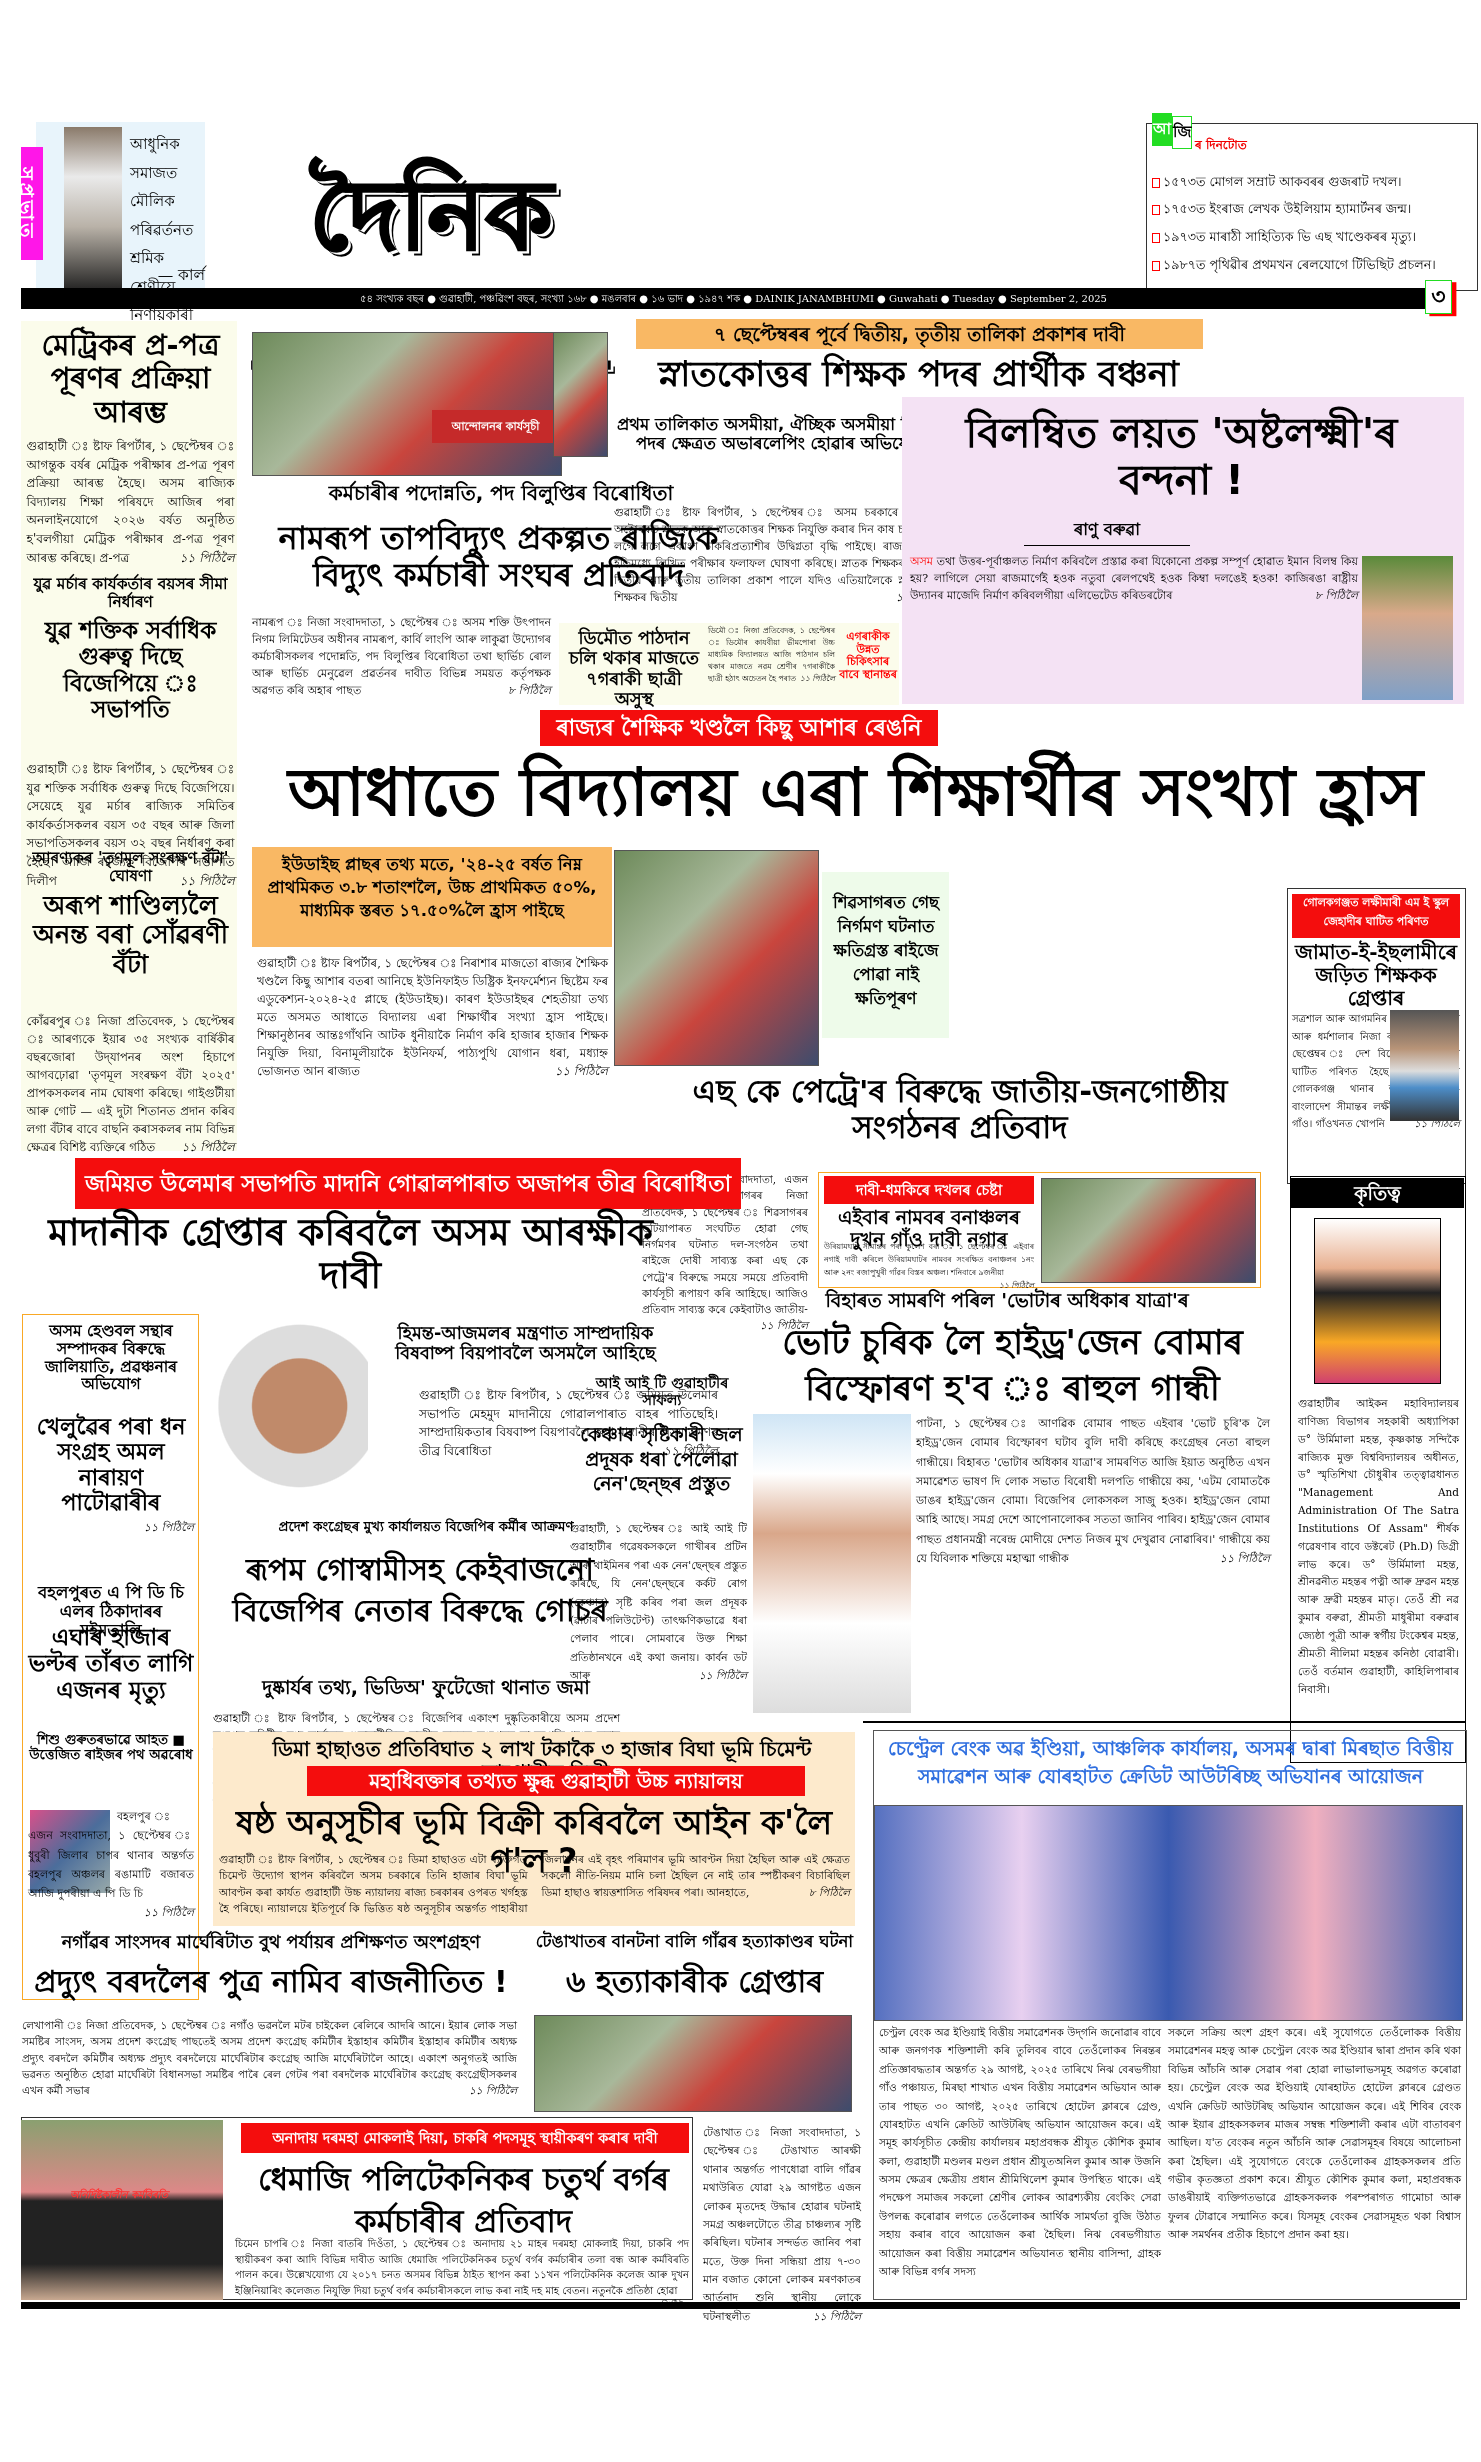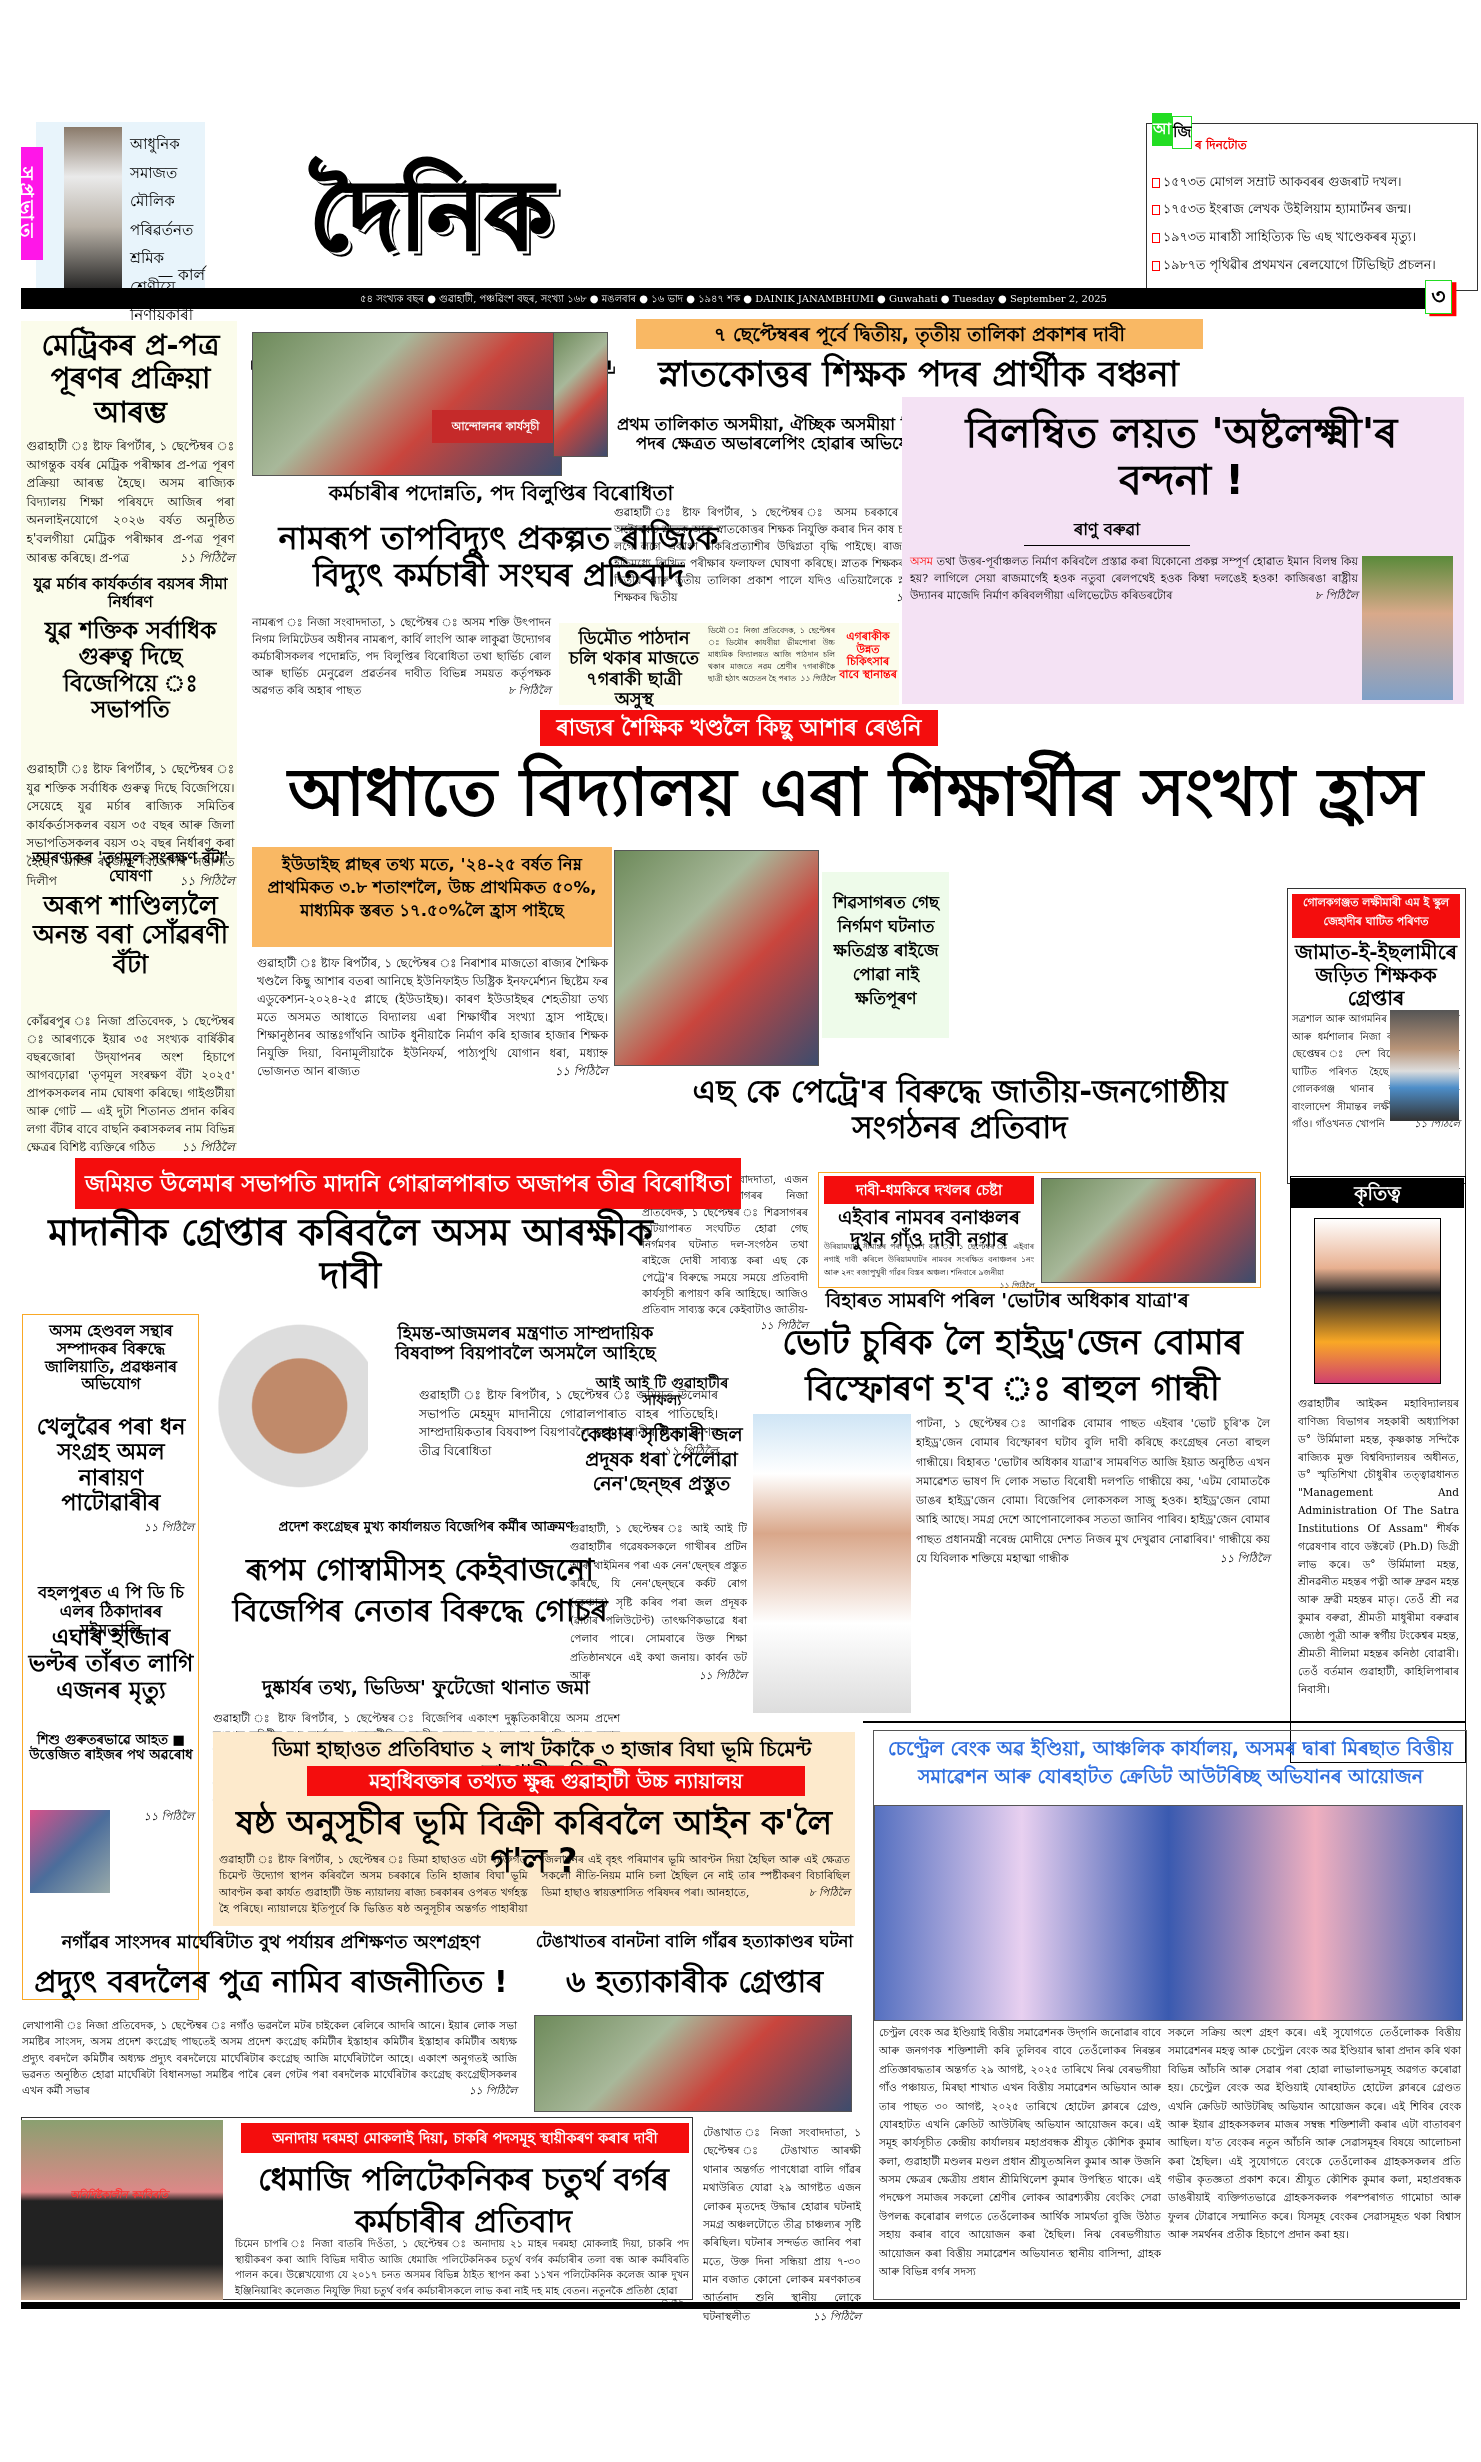--- a/index.html
+++ b/index.html
@@ -116,21 +116,21 @@
 
 <div class="abs" style="left:22px;top:1314px;width:177px;height:686px;border:1.7px solid #f9a825;"></div>
 <div class="abs hl" style="left:28px;top:1323px;width:166px;font-size:15.5px;">অসম হেণ্ডবল সন্থাৰ সম্পাদকৰ বিৰুদ্ধে জালিয়াতি, প্ৰৱঞ্চনাৰ অভিযোগ</div>
 <div class="abs hl" style="left:28px;top:1414px;width:166px;font-size:22px;">খেলুৱৈৰ পৰা ধন সংগ্ৰহ অমল নাৰায়ণ পাটোৱাৰীৰ</div>
 <div class="abs body" style="left:28px;top:1519px;width:166px;font-size:11px;line-height:1.7;"> <span class="cont">১১ পিঠিলৈ</span></div>
 
 <div class="abs hl" style="left:28px;top:1583px;width:166px;font-size:16.6px;">বহলপুৰত এ পি ডি চি এলৰ ঠিকাদাৰৰ মইমতালি</div>
 <div class="abs hl" style="left:28px;top:1624px;width:166px;font-size:23px;">এঘাৰ হাজাৰ ভল্টৰ তাঁৰত লাগি এজনৰ মৃত্যু</div>
 <div class="abs hl" style="left:28px;top:1732px;width:166px;font-size:13.3px;">শিশু গুৰুতৰভাৱে আহত ■ উত্তেজিত ৰাইজৰ পথ অৱৰোধ</div>
 <div class="abs" style="left:30px;top:1810px;width:80px;height:83px;background:linear-gradient(135deg,#d8508a,#4b6d9b 50%,#9aa);"></div>
-<div class="abs body" style="left:28px;top:1807px;width:166px;font-size:11px;line-height:1.75;text-indent:89px;"> <span class="cont">১১ পিঠিলৈ</span></div>
+<div class="abs body" style="left:28px;top:1807px;width:166px;font-size:11px;line-height:1.75;text-indent:89px;"><span>বহলপুৰ ঃ এজন সংবাদদাতা, ১ ছেপ্টেম্বৰ ঃ ধুবুৰী জিলাৰ চাপৰ থানাৰ অন্তৰ্গত বহলপুৰ অঞ্চলৰ ৰঙামাটি বজাৰত আজি দুপৰীয়া এ পি ডি চি</span> <span class="cont">১১ পিঠিলৈ</span></div>
 
 <div class="abs hl" style="left:213px;top:1519px;width:426px;font-size:13.3px;">প্ৰদেশ কংগ্ৰেছৰ মুখ্য কাৰ্যালয়ত বিজেপিৰ কৰ্মীৰ আক্ৰমণ</div>
 <div class="abs hl" style="left:221px;top:1550px;width:398px;font-size:30px;line-height:1.35;">ৰূপম গোস্বামীসহ কেইবাজনো বিজেপিৰ নেতাৰ বিৰুদ্ধে গোচৰ</div>
 <div class="abs hl" style="left:213px;top:1677px;width:426px;font-size:19px;">দুষ্কাৰ্যৰ তথ্য, ভিডিঅ' ফুটেজো থানাত জমা</div>
 <div class="abs body" style="left:213px;top:1710px;width:407px;font-size:11px;"><span>গুৱাহাটী ঃ ষ্টাফ ৰিপৰ্টাৰ, ১ ছেপ্টেম্বৰ ঃ বিজেপিৰ একাংশ দুষ্কৃতিকাৰীয়ে অসম প্ৰদেশ কংগ্ৰেছ কমিটীৰ মুখ্য কাৰ্যালয় গুৱাহাটীস্থিত ৰাজীৱ ভৱনত কংগ্ৰেছৰ সা-সম্পত্তি ধ্বংস কৰাৰ বিৰুদ্ধে আজি অসম প্ৰদেশ কংগ্ৰেছ কমিটীৰ তৰফৰ পৰা স্থানীয় ভঙাগড় আৰক্ষী থানাত এক গোচৰ ৰুজু কৰা হয়। অসম প্ৰদেশ কংগ্ৰেছ কমিটীৰ প্ৰশাসনিক সাধাৰণ সম্পাদক প্ৰদ্যুৎ ভূঞাই স্বাক্ষৰ কৰা গোচৰত বিজেপিৰ একাংশ নেতা-কৰ্মীয়ে ৰাজীৱ ভৱনৰ সমুখত কৰা দুষ্কাৰ্যৰ তথ্য, ভিডিঅ' ফুটেজ আৰু প্ৰত্যক্ষদৰ্শীৰ বিৱৰণৰ ওপৰত অভিযোগ দাখিল কৰা হয়। বিজেপিৰ একাংশ লোকে ৩১ আগষ্টত দিনৰ ১ বজাত</span> <span class="cont">১১ পিঠিলৈ</span></div>
 
 <div class="abs hl" style="left:576px;top:1375px;width:172px;font-size:14.4px;">আই আই টি গুৱাহাটীৰ সাফল্য</div>
 <div class="abs hl" style="left:570px;top:1422px;width:183px;font-size:19px;line-height:1.3;">কেঞ্চাৰ সৃষ্টিকাৰী জল প্ৰদূষক ধৰা পেলোৱা নেন'ছেন্‌ছৰ প্ৰস্তুত</div>
 <div class="abs body" style="left:570px;top:1519px;width:177px;font-size:10.5px;line-height:1.75;"><span>গুৱাহাটী, ১ ছেপ্টেম্বৰ ঃ আই আই টি গুৱাহাটীৰ গৱেষকসকলে গাখীৰৰ প্ৰটিন আৰু থাইমিনৰ পৰা এক নেন'ছেন্‌ছৰ প্ৰস্তুত কৰিছে, যি নেন'ছেন্‌ছৰে কৰ্কট ৰোগ (কেঞ্চাৰ) সৃষ্টি কৰিব পৰা জল প্ৰদূষক (ৱাটাৰ পলিউটেণ্ট) তাৎক্ষণিকভাৱে ধৰা পেলাব পাৰে। সোমবাৰে উক্ত শিক্ষা প্ৰতিষ্ঠানখনে এই কথা জনায়। কাৰ্বন ডট আৰু</span> <span class="cont">১১ পিঠিলৈ</span></div>
 

